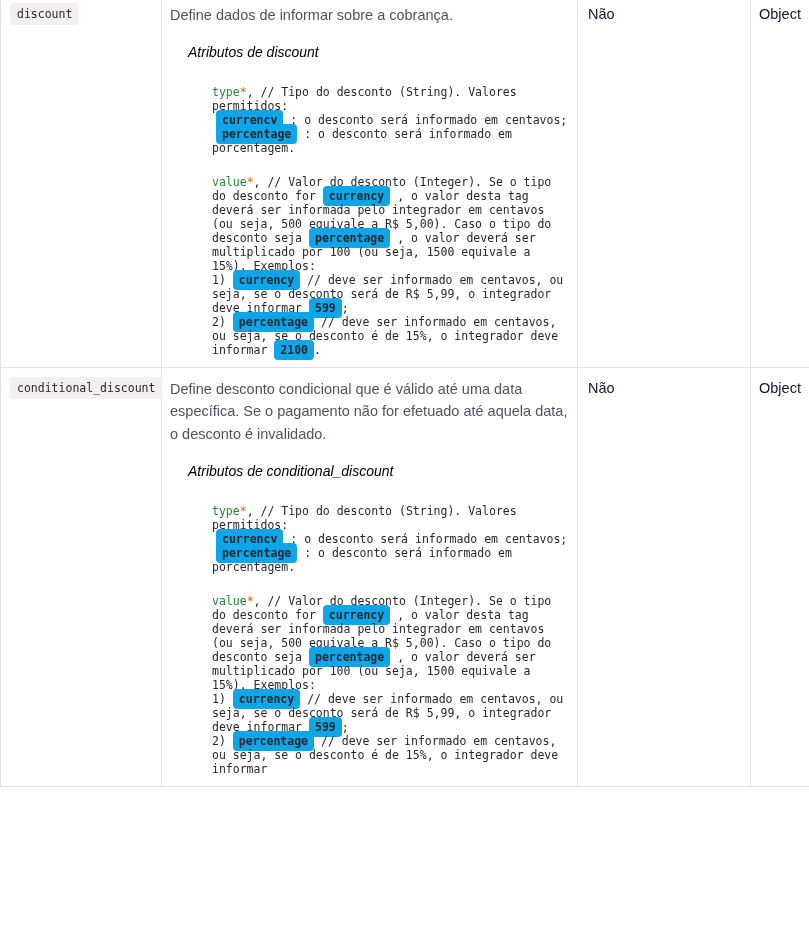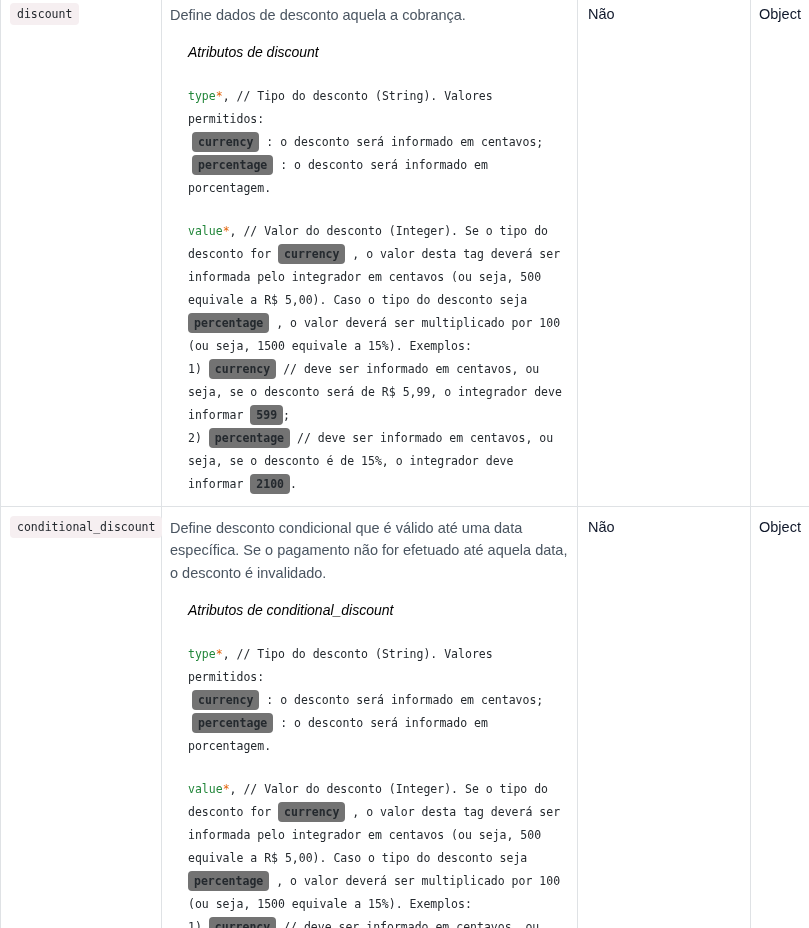--- a/index.html
+++ b/index.html
@@ -93,45 +93,45 @@
   .attr-heading {
     font-style: italic;
     font-size: 14px;
     color: #000000;
     margin: 16px 0 0 18px;
     line-height: 1.4;
   }
 
   
   .code-block {
-    margin: 22px 0 0 18px;
+    margin: 22px 0 0 42px;
     font-family: "DejaVu Sans Mono", "Liberation Mono", monospace;
     font-size: 11.5px;
-    line-height: 23px;
+    line-height: 14px;
     color: #24292e;
     white-space: normal;
   }
   .code-block .ln {
     display: block;
   }
   .code-block .spacer {
     display: block;
     height: 20px;
   }
   .tok-key {
     color: #22863a;
   }
   .tok-star {
     color: #e36209;
   }
   .code-chip {
     font-family: "DejaVu Sans Mono", "Liberation Mono", monospace;
     font-weight: bold;
     font-size: 11.5px;
-    background: #737373;
+    background: #0ea5e9;
     color: #24292e;
     border-radius: 4px;
     padding: 3px 6px;
     white-space: nowrap;
   }
   .code-indent {
     display: inline-block;
     width: 4px;
   }
 </style>
@@ -146,21 +146,21 @@
     <col class="c-type">
   </colgroup>
   <tbody>
 
     <tr class="row-first">
       <td class="cell-name">
         <span class="chip name-chip">discount</span>
       </td>
 
       <td class="cell-desc">
-        <p class="desc-para">Define dados de desconto aquela a cobrança.</p>
+        <p class="desc-para">Define dados de informar sobre a cobrança.</p>
 
         <p class="attr-heading">Atributos de discount</p>
 
         <div class="code-block">
           <span class="ln"><span class="tok-key">type</span><span class="tok-star">*</span><span>, // Tipo do desconto (String). Valores permitidos:</span></span>
 
           <span class="ln"><span class="code-indent"></span><span class="code-chip">currency</span> <span>: o desconto será informado em centavos;</span></span>
 
           <span class="ln"><span class="code-indent"></span><span class="code-chip">percentage</span> <span>: o desconto será informado em porcentagem.</span></span>
 

